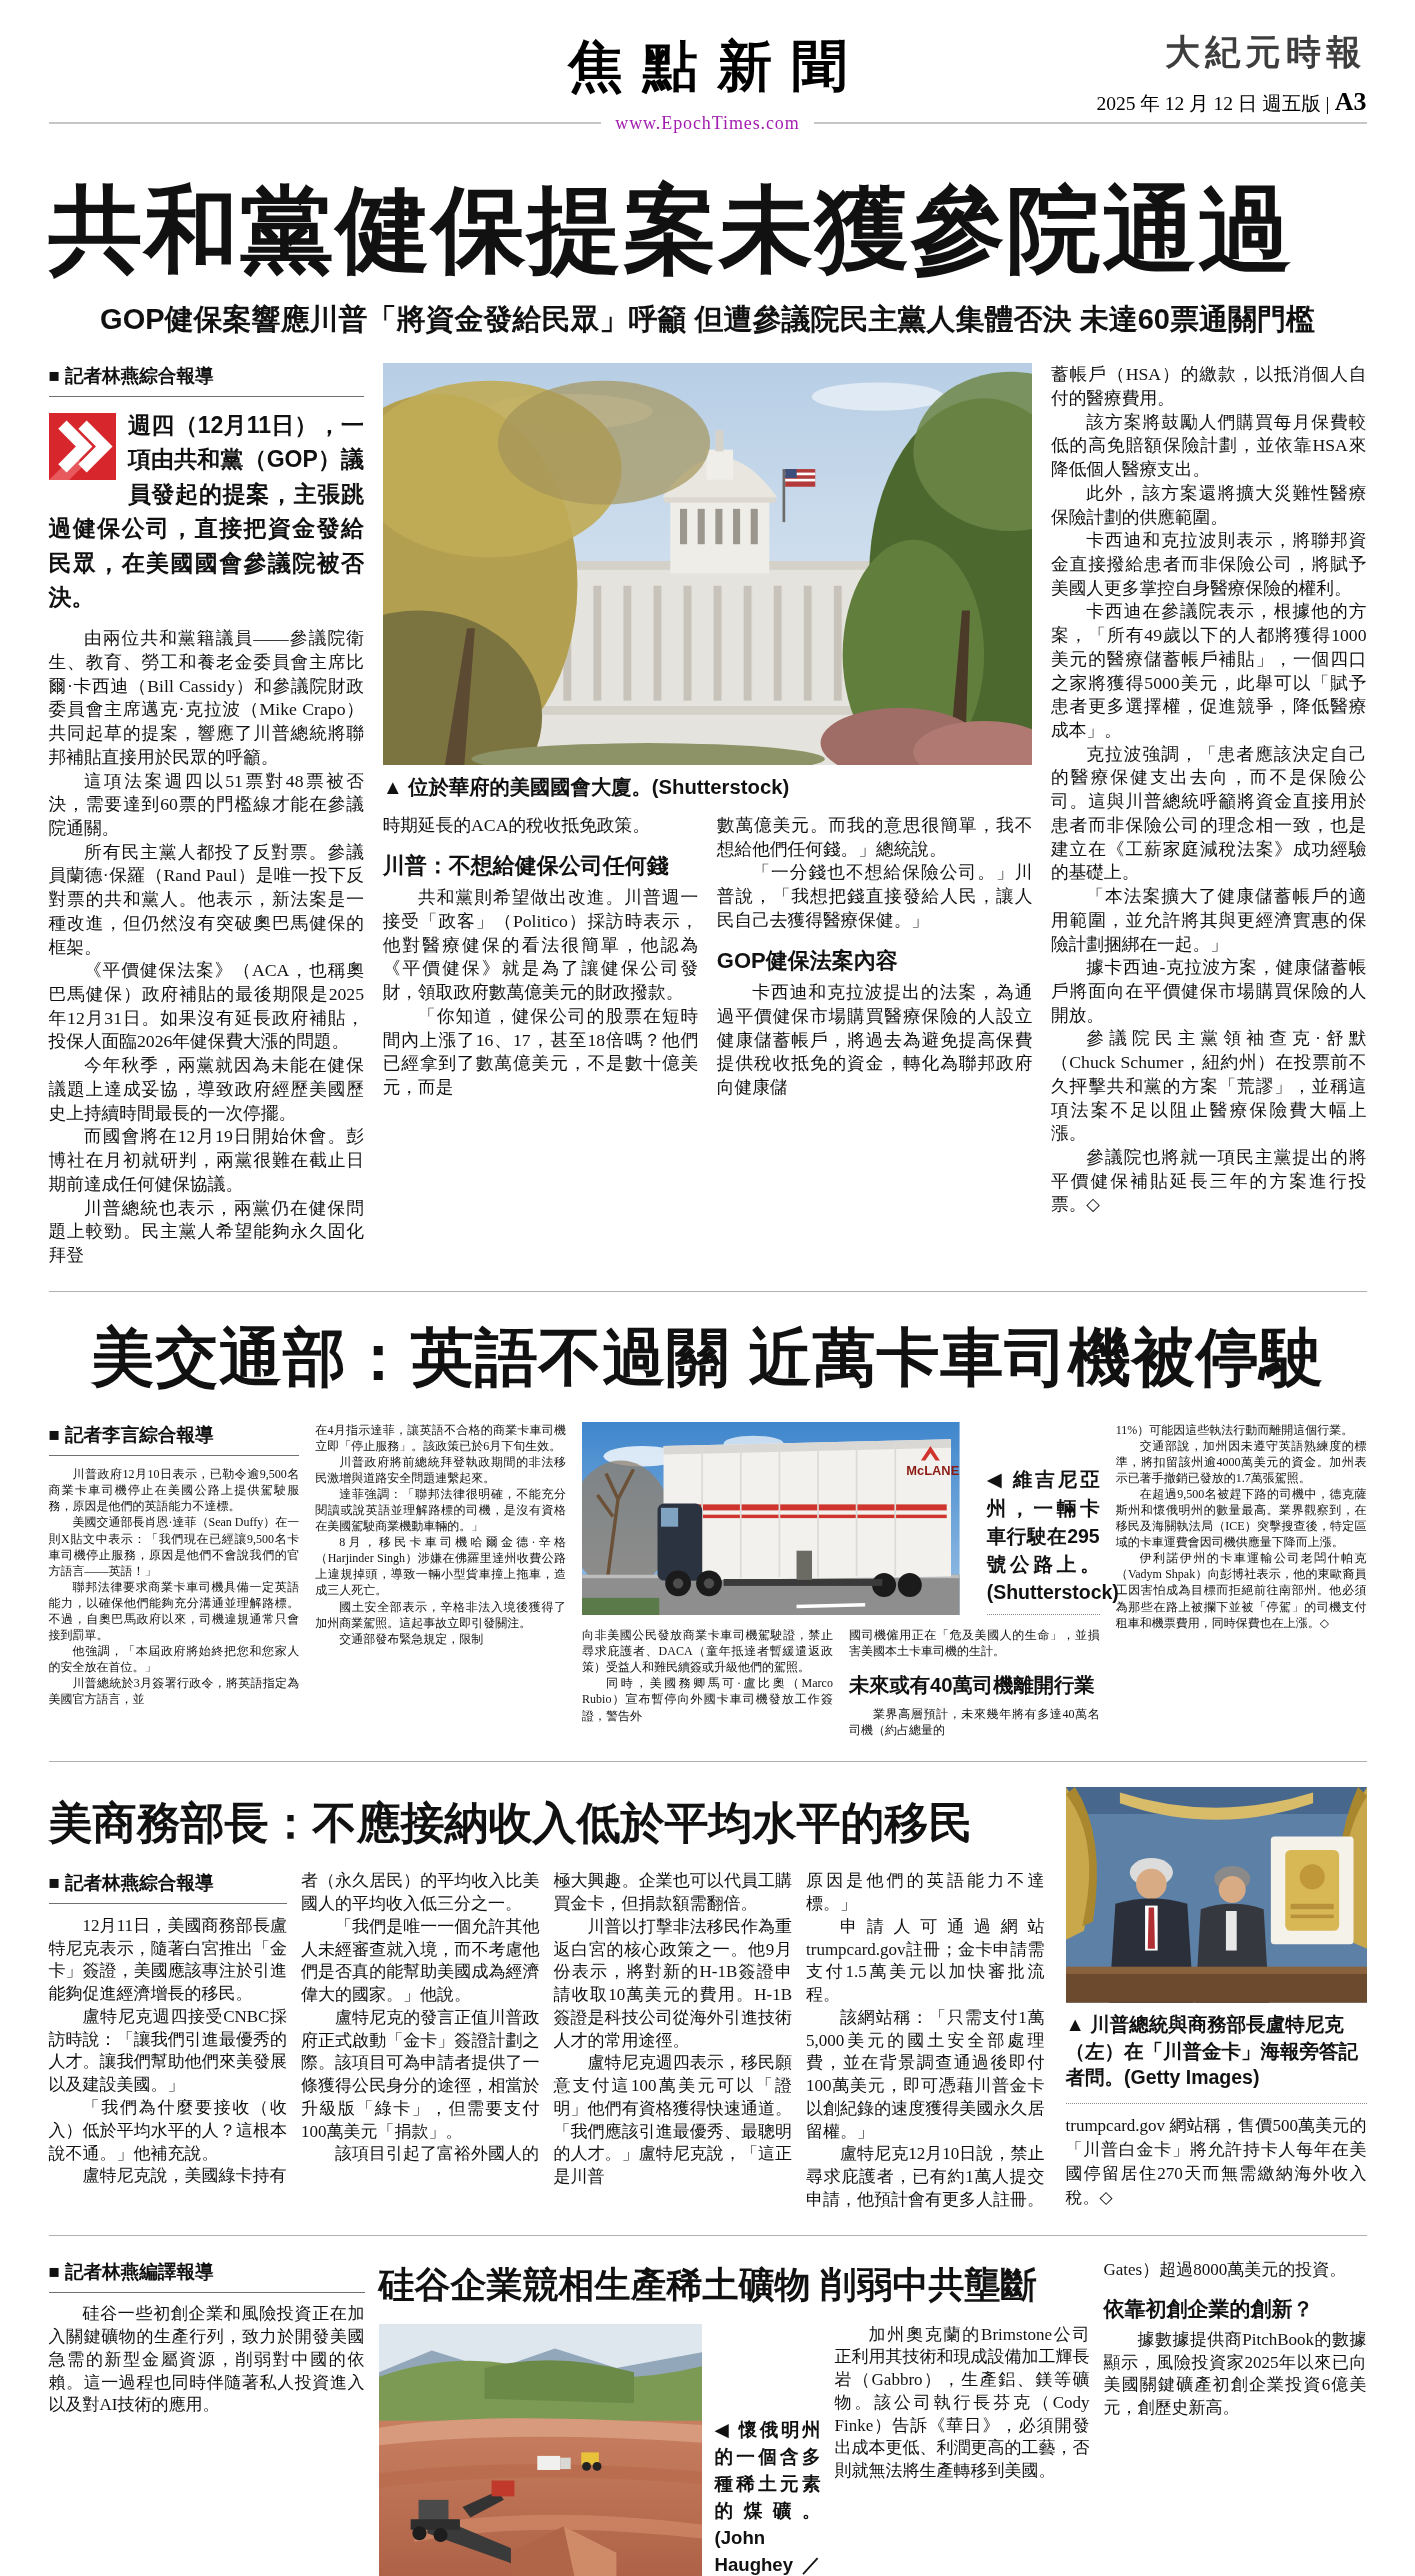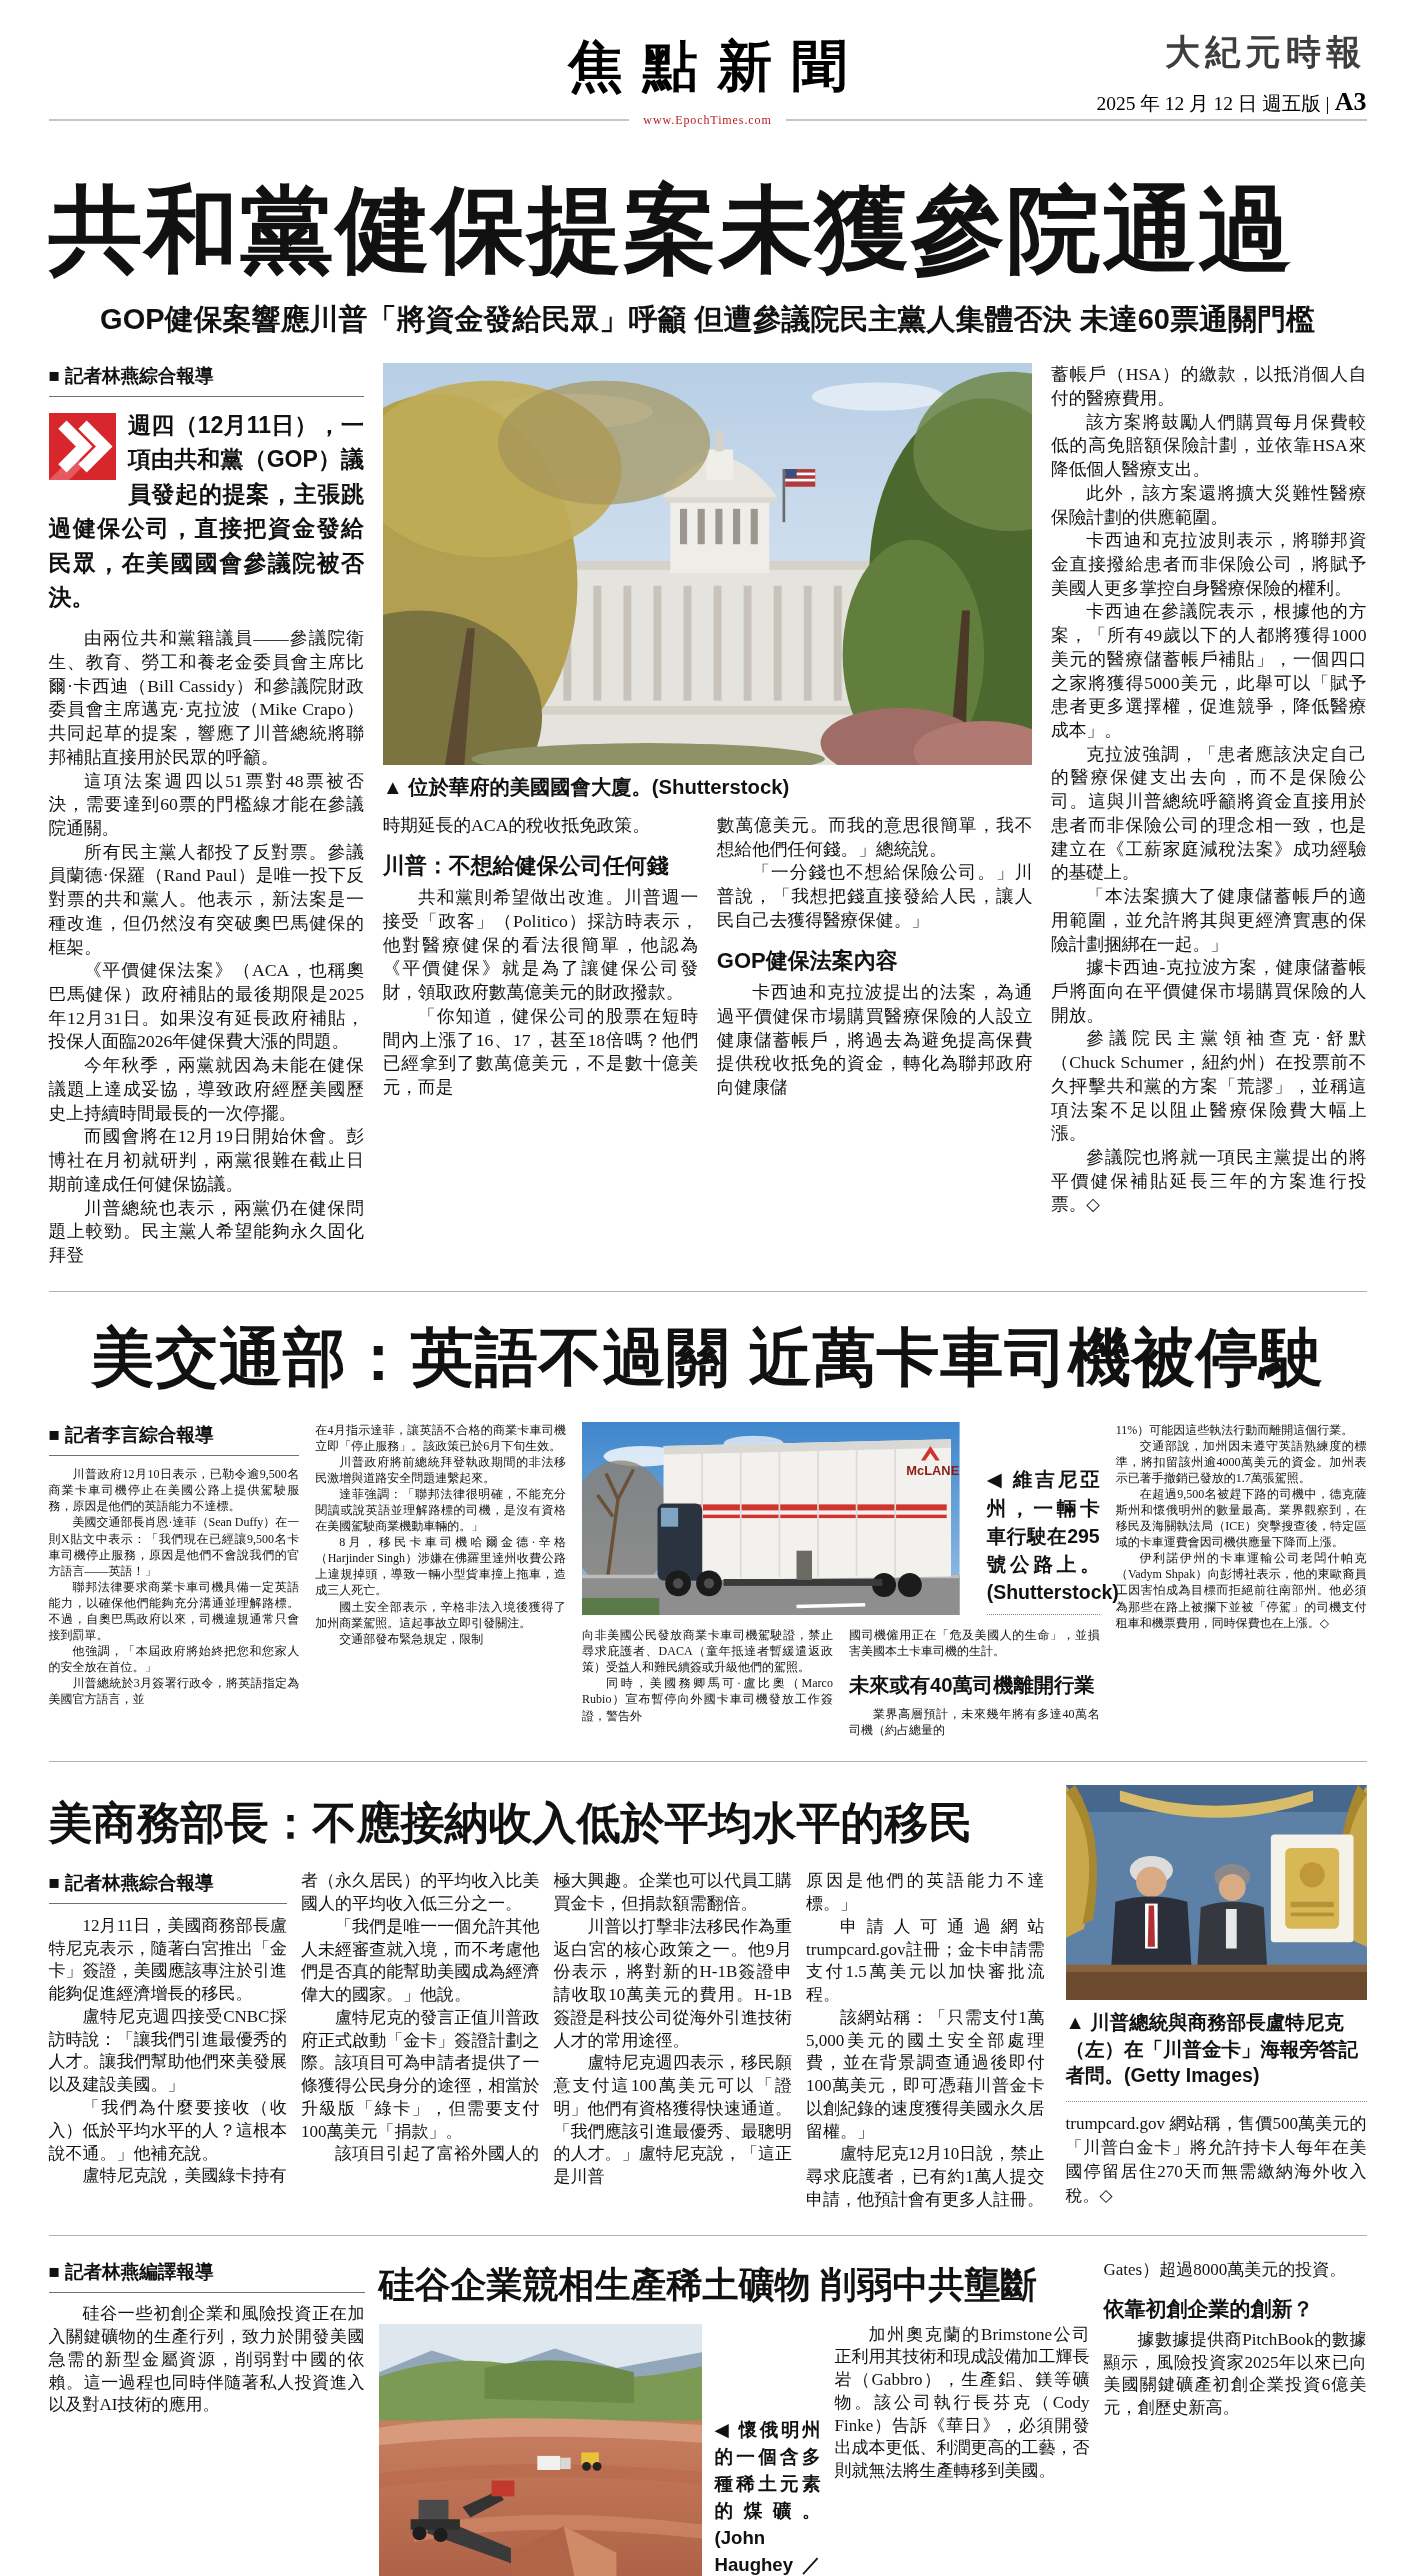--- a/index.html
+++ b/index.html
@@ -6,21 +6,21 @@
   body{width:1415px;background:#fff;color:#111;
        font-family:"Liberation Serif","DejaVu Serif",serif;}
   .content{width:1318px;margin:0 auto;}
 
   
   .page-header{position:relative;padding-top:30px;height:134px;}
   .section-title{text-align:center;font-size:55px;font-weight:bold;letter-spacing:19.5px;
                  text-indent:19.5px;color:#000;}
   .site-row{display:flex;align-items:center;gap:14px;width:100%;margin:8.8px auto 0;}
   .site-row .rule{flex:1;height:1.8px;background:#c6c6c6;}
-  .site-url{color:#b91c1c;font-size:12px;letter-spacing:0.9px;}
+  .site-url{color:#a21caf;font-size:18px;letter-spacing:0.9px;}
   .masthead{position:absolute;right:0;top:29px;text-align:right;}
   .masthead-title{font-size:35px;font-weight:bold;color:#3e3e3e;letter-spacing:5.3px;}
   .dateline{font-size:19.5px;margin-top:10.6px;color:#000;}
   .page-no{font-size:26px;font-weight:bold;margin-left:5.3px;}
 
   
   .byline{font-family:"Liberation Sans","DejaVu Sans",sans-serif;font-weight:bold;
           font-size:18.6px;padding-bottom:7px;border-bottom:0.9px solid #6f6f6f;margin-bottom:10.6px;}
   .plist p{margin:0;font-size:17.7px;line-height:1.34;text-align:justify;}
   .plist p.p{text-indent:2em;}
@@ -62,21 +62,21 @@
   .art2-body .plist p{font-size:12px;}
   .a2c1{grid-column:1;grid-row:1/3;} .a2c2{grid-column:2;grid-row:1/3;}
   .a2photo{grid-column:3/5;grid-row:1;display:flex;gap:27px;margin-bottom:12.4px;}
   .a2img{flex:1;min-width:0;}
   .a2photo .side-caption{width:113px;flex:none;}
   .a2c3{grid-column:3;grid-row:2;} .a2c4{grid-column:4;grid-row:2;}
   .a2c5{grid-column:5;grid-row:1/3;}
   .art2-body h4{font-size:20.3px;}
 
   
-  .art3{display:flex;gap:21px;}
+  .art3{display:flex;gap:21px;align-items:center;}
   .art3-left{flex:1;min-width:0;}
   .art3-headline{font-family:"Liberation Sans","DejaVu Sans",sans-serif;font-size:44px;
                  font-weight:bold;margin:8.8px 0 17.7px;white-space:nowrap;}
   .art3-cols{display:grid;grid-template-columns:repeat(4,1fr);column-gap:14px;}
   .art3-cols .plist p{font-size:17px;}
   .art3-right{width:301px;flex:none;}
   .art3-right .photo-caption{font-size:19.5px;}
   .photo-note{font-size:17px;line-height:1.4;margin-top:12.4px;border-top:1.8px dotted #8a8a8a;
               padding-top:10.6px;text-align:justify;}
 

